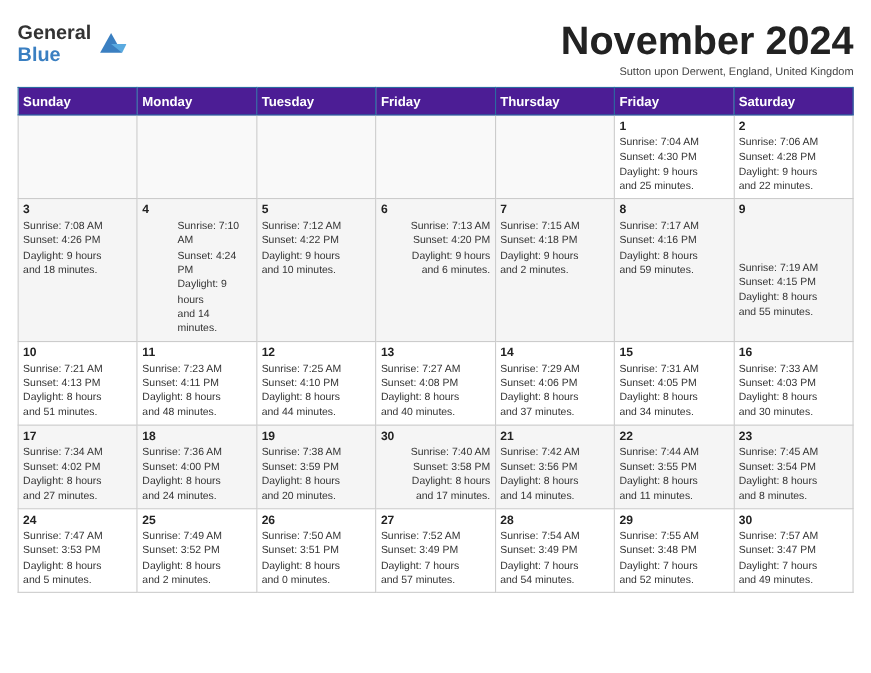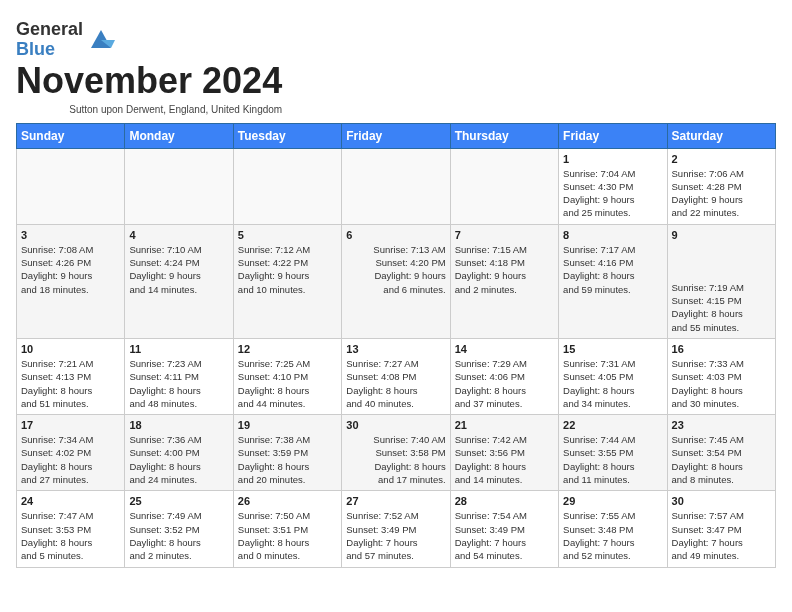--- a/index.html
+++ b/index.html
@@ -8,21 +8,20 @@
       background: #fff;
       width: 792px;
       min-height: 612px;
       padding: 16px;
     }
     .header-area {
       display: flex;
       align-items: flex-start;
       justify-content: space-between;
       margin-bottom: 4px;
-      flex-direction: column;
     }
     .logo {
       display: flex;
       align-items: center;
       margin-top: 4px;
     }
     .logo-text {
       display: flex;
       flex-direction: column;
       font-size: 18px;
@@ -49,21 +48,21 @@
       font-size: 10px;
       color: #444;
       margin-top: 2px;
     }
     .calendar {
       width: 100%;
       border-collapse: collapse;
       margin-top: 8px;
     }
     .calendar th {
-      background-color: #3b82f6;
+      background-color: #4c1d95;
       color: #fff;
       font-size: 12px;
       font-weight: bold;
       padding: 5px 4px;
       text-align: left;
       border: 1px solid #2a6aa1;
     }
     .calendar td {
       width: 14.28%;
       vertical-align: top;
@@ -150,21 +149,21 @@
       <tr>
         <td>
           <span class="day-number">3</span>
           <div class="day-info" style="white-space: pre-line;">Sunrise: 7:08 AM
 Sunset: 4:26 PM
 Daylight: 9 hours
 and 18 minutes.</div>
         </td>
         <td>
           <span class="day-number">4</span>
-          <div class="day-info" style="white-space: pre-line;">Sunrise: 7:10 AM
+          <div class="day-info" style="white-space: pre-line; margin-left: 32px;">Sunrise: 7:10 AM
 Sunset: 4:24 PM
 Daylight: 9 hours
 and 14 minutes.</div>
         </td>
         <td>
           <span class="day-number">5</span>
           <div class="day-info" style="white-space: pre-line;">Sunrise: 7:12 AM
 Sunset: 4:22 PM
 Daylight: 9 hours
 and 10 minutes.</div>

